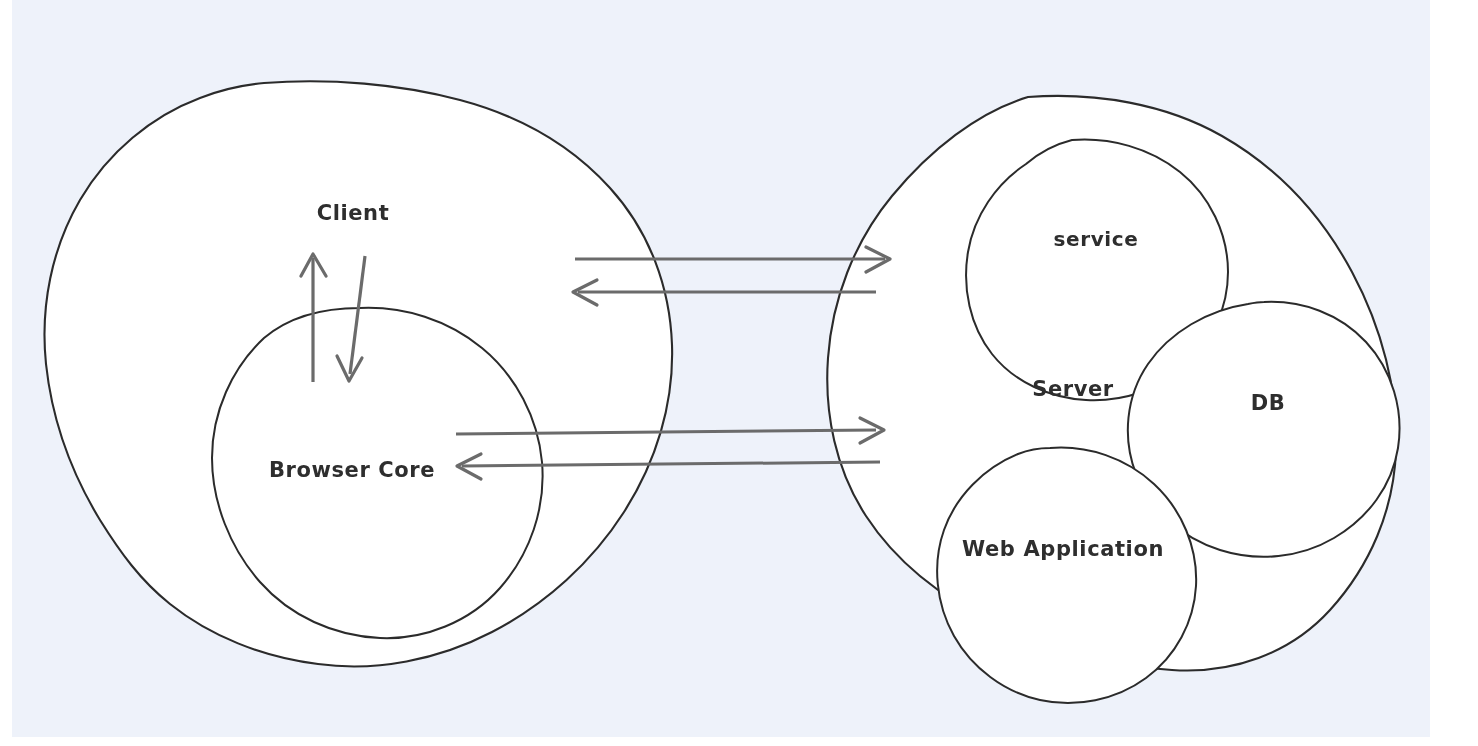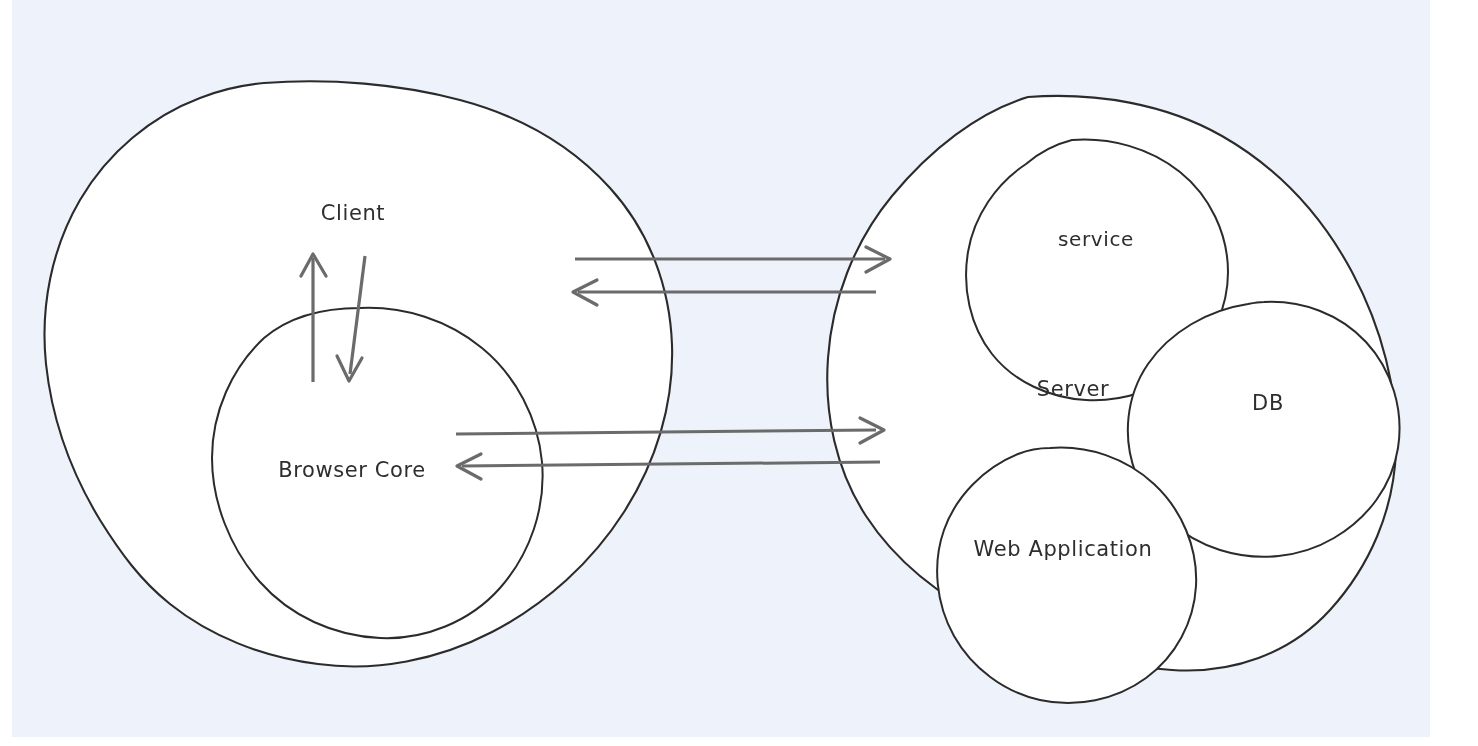--- a/index.html
+++ b/index.html
@@ -11,20 +11,21 @@
     width: 1478px;
     height: 746px;
     font-family: "DejaVu Sans", sans-serif;
     overflow: hidden;
   }
   #diagram-root {
     position: relative;
     width: 1478px;
     height: 746px;
     background: #ffffff;
+    font-weight: bold;
   }
   #canvas-bg {
     position: absolute;
     left: 12px;
     top: 0px;
     width: 1418px;
     height: 737px;
     background: #eef2fa;
   }
   svg#diagram-svg {

